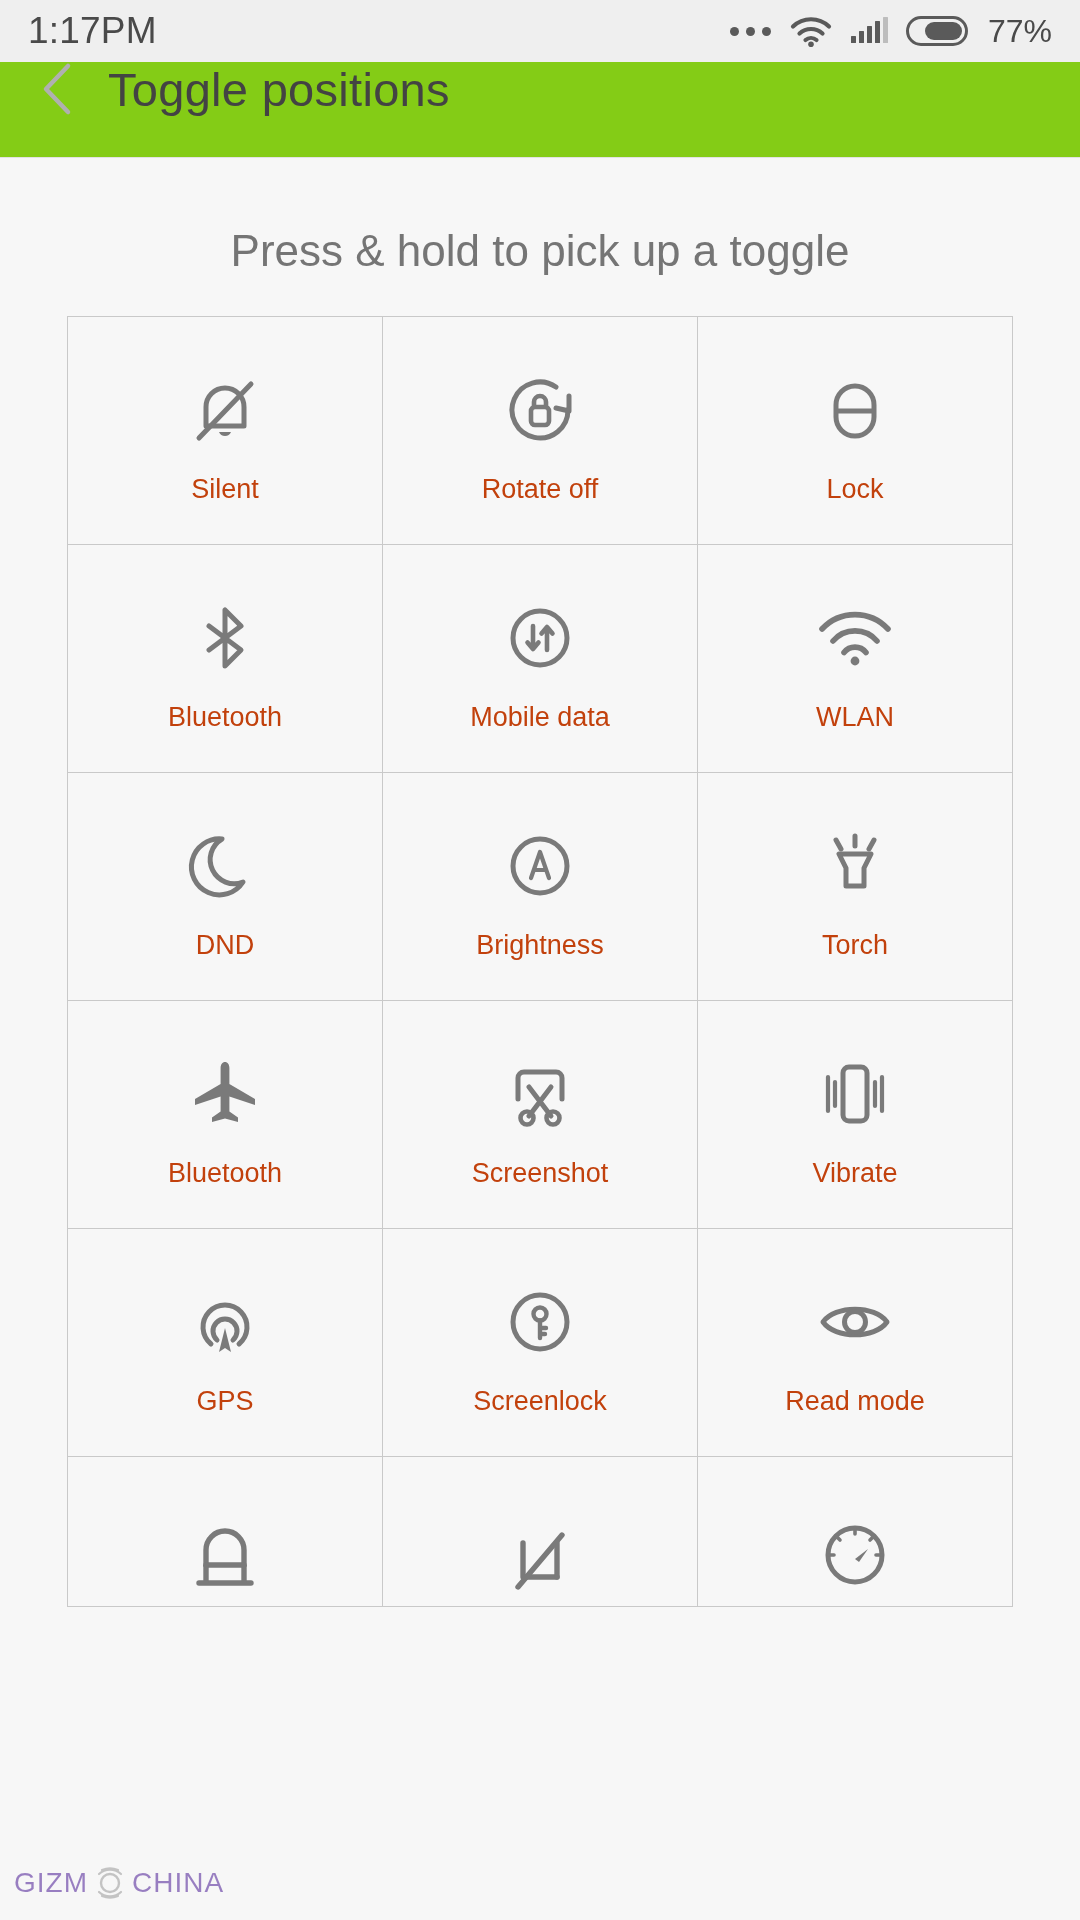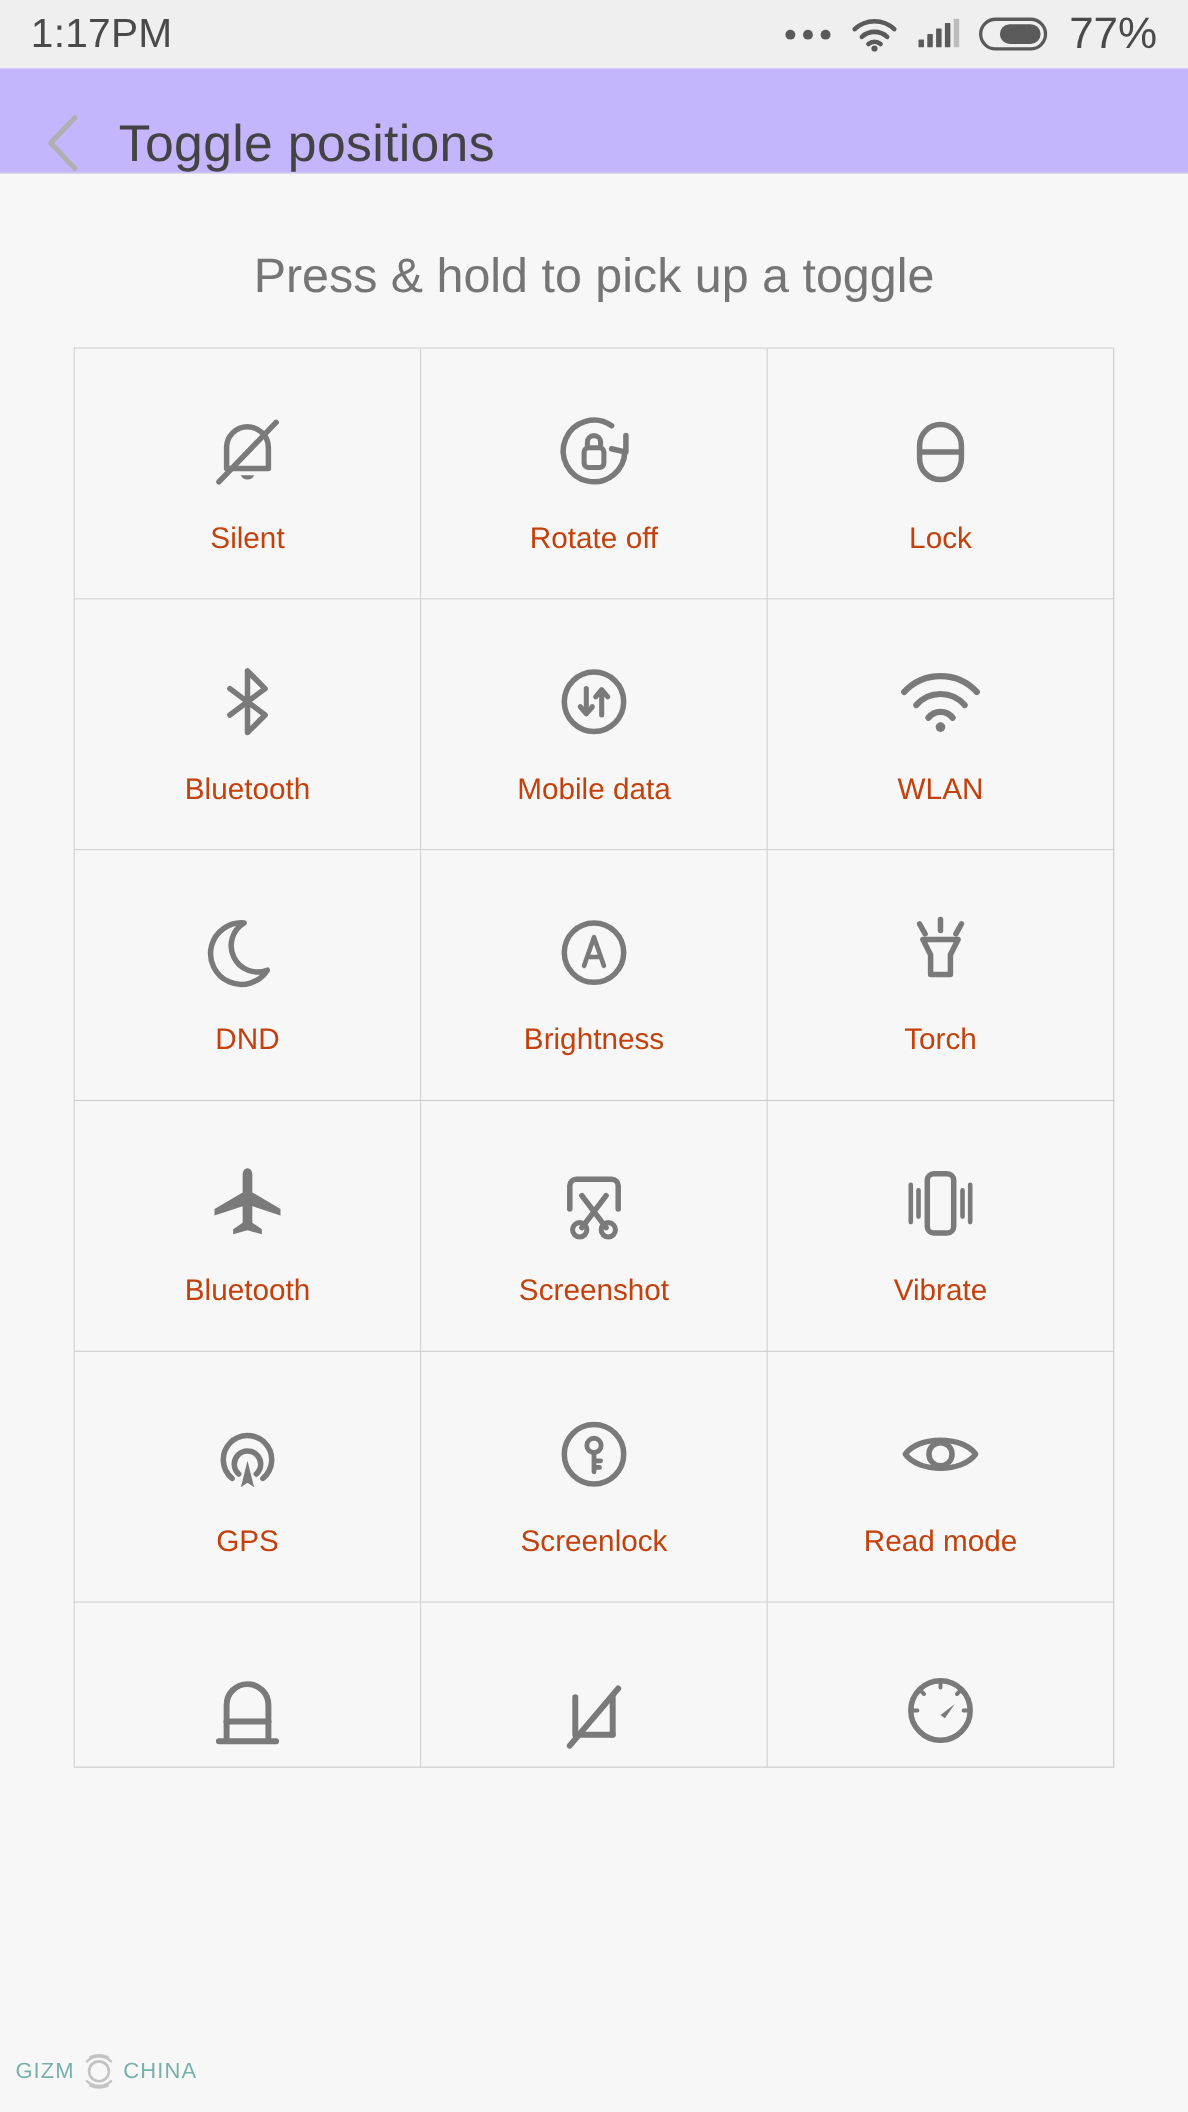--- a/index.html
+++ b/index.html
@@ -35,27 +35,27 @@
   .sb-signal b:nth-child(2){height:12px;}
   .sb-signal b:nth-child(3){height:17px;}
   .sb-signal b:nth-child(4){height:22px;}
   .sb-signal b:nth-child(5){height:26px;background:#bdbdbd;}
   .sb-batt{
     width:62px;height:30px;border:3px solid #5a5a5a;border-radius:15px;
     display:flex;align-items:center;padding:3px; position:relative;
   }
   .sb-batt span{ display:block;height:100%;width:74%;background:#5a5a5a;border-radius:10px;
                  margin-left:auto; }
-  .sb-pct{ font-size:40px;color:#4a4a4a; margin-left:2px; }
+  .sb-pct{ font-size:32px;color:#4a4a4a; margin-left:2px; }
 
   
   .appbar{
     height:96px; width:100%;
-    background:#c4b5fd;
-    display:flex; align-items:flex-end;
+    background:#84cc16;
+    display:flex; align-items:flex-start;
     padding:0 40px;
     border-bottom:1px solid #e2e2e2;
   }
   .backchev{ width:34px;height:54px; flex:none; }
   .apptitle{
     font-size:47px; color:#434343; margin-left:34px;
     font-weight:400; letter-spacing:.3px;
   }
 
   
@@ -104,21 +104,21 @@
 
   
   .watermark{
     position:absolute;
     left:14px; bottom:16px;
     display:flex; align-items:center;
     opacity:.55;
     pointer-events:none;
   }
   .wm-txt{
-    font-size:20px; color:#0f766e; letter-spacing:1px;
+    font-size:28px; color:#4c1d95; letter-spacing:1px;
     font-family:"Liberation Sans", sans-serif;
   }
   .wm-logo{ margin:0 1px; }
   .page{ position:relative; width:1080px; height:1920px; }
 </style>
 </head>
 <body>
 
 <div class="page">
 

